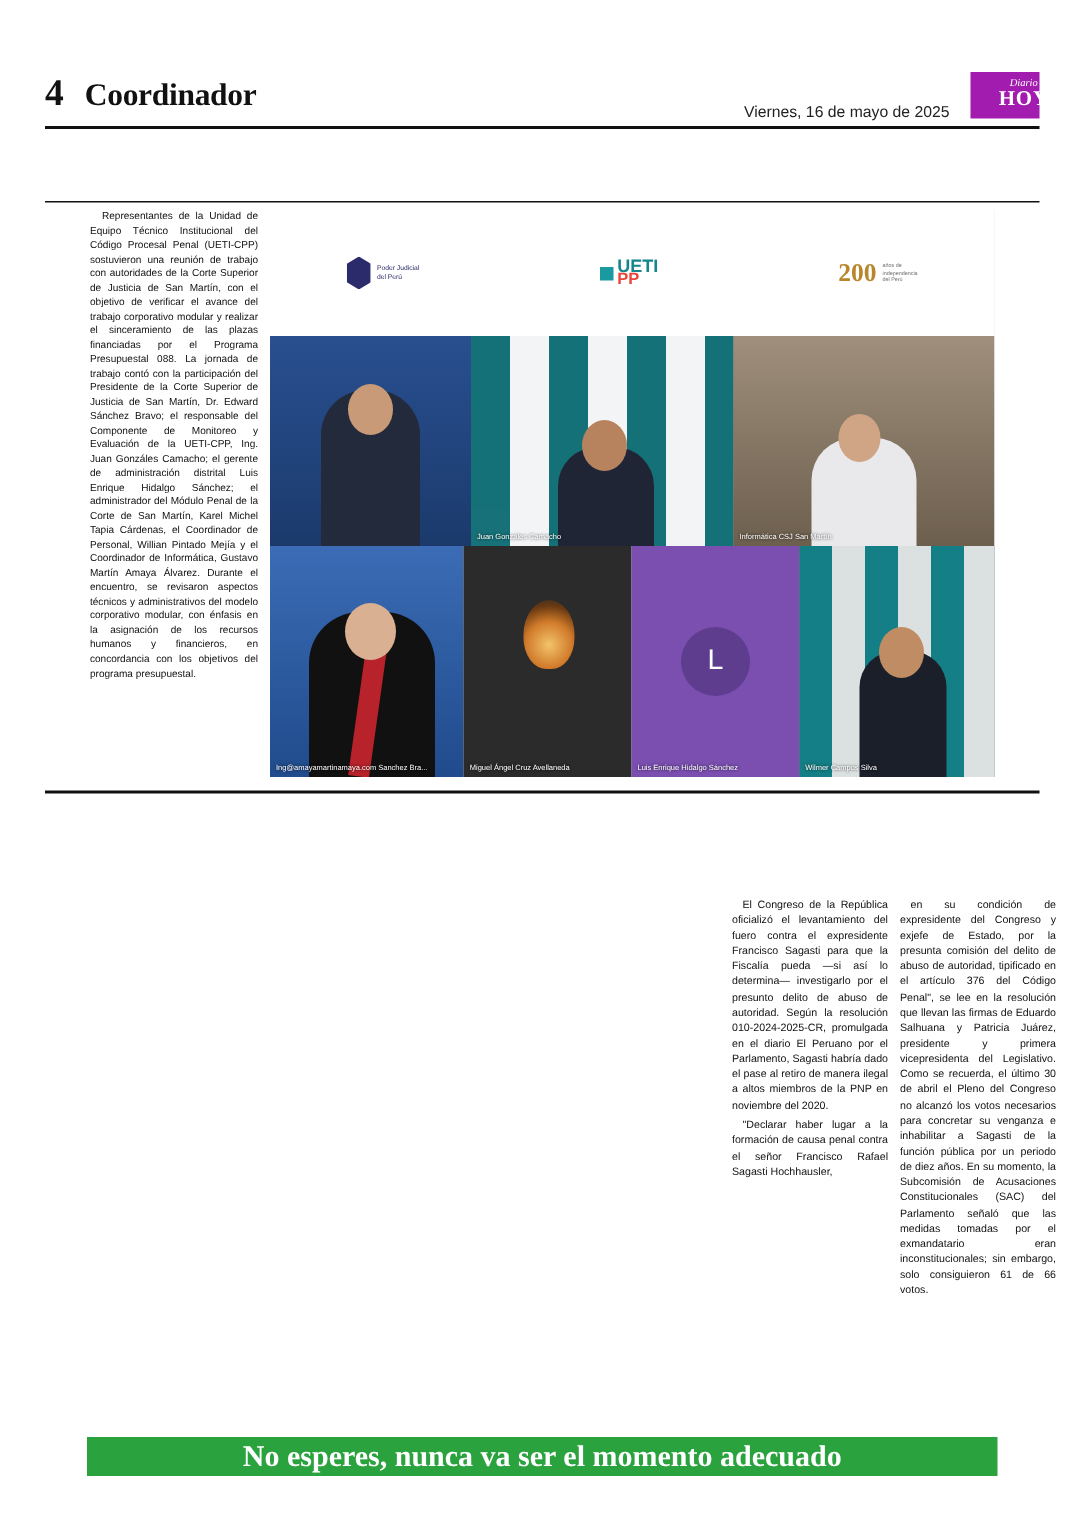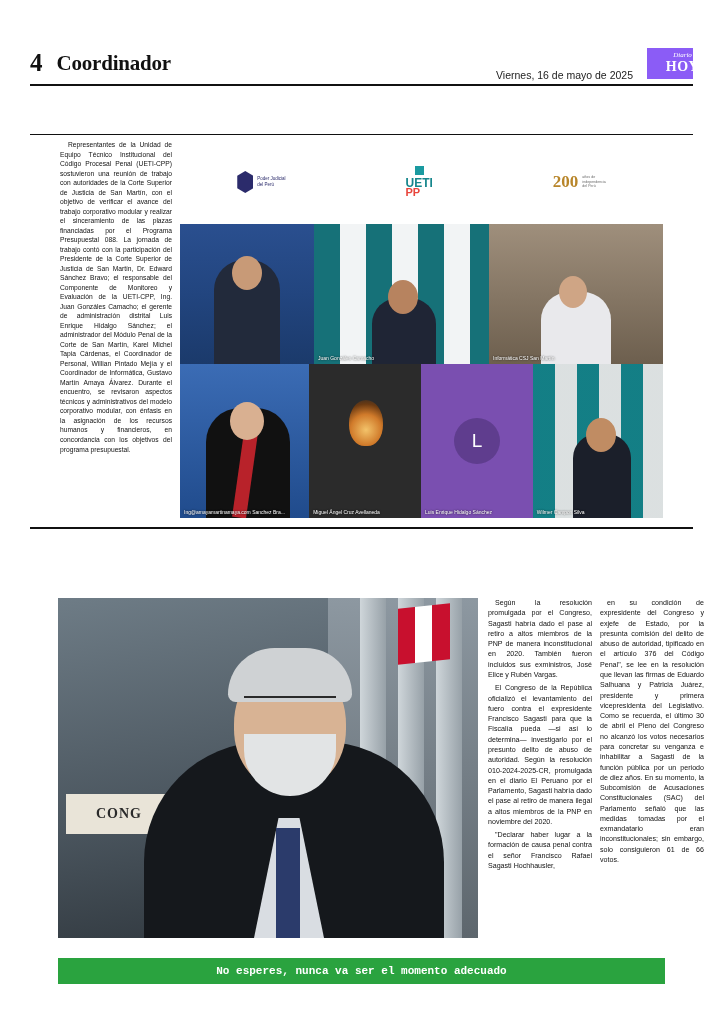--- a/index.html
+++ b/index.html
@@ -45,21 +45,21 @@
   .masthead-date {
     margin-left: auto;
     font-family: "Liberation Sans", sans-serif;
     font-size: 10.5px;
     color: #222;
     padding-right: 14px;
     margin-top: 23px;
   }
   .logo {
     width: 46px; height: 31px;
-    background: #8b5cf6;
+    background: #a21caf;
     color: #fff;
     display: flex;
     flex-direction: column;
     align-items: center;
     justify-content: center;
     line-height: 1;
     padding-left: 25px;
   }
   .logo .logo-top {
     font-family: "Liberation Serif", serif;
@@ -123,21 +123,21 @@
     display: flex; align-items: center; justify-content: center;
     gap: 120px;
   }
   .pj-logo { display: flex; align-items: center; gap: 4px; }
   .pj-mark {
     width: 16px; height: 22px;
     background: #2b2b6b;
     clip-path: polygon(50% 0, 100% 22%, 100% 78%, 50% 100%, 0 78%, 0 22%);
   }
   .pj-text { font-size: 4.5px; color: #2b2b6b; line-height: 1.25; }
-  .ueti-logo { display:flex; align-items:center; gap:3px;flex-direction:column; }
+  .ueti-logo { display:flex; align-items:center; gap:3px; }
   .ueti-sq { width: 9px; height: 9px; background:#1a9aa0; }
   .ueti-txt { font-size: 12px; font-weight: bold; color: #15868c; line-height: 0.85; }
   .ueti-txt small { display:block; font-size: 11px; color:#e8443b; }
   .bicent {
     display:flex; align-items:center; gap:4px;
   }
   .bicent .num { font-family:"Liberation Serif",serif; font-size: 17px; font-weight:bold; color:#b8862b; }
   .bicent .lines { font-size: 3.6px; color:#6b6b6b; line-height:1.3; }
 
   .v-row2 {
@@ -322,23 +322,23 @@
 
   
   .footer-banner {
     position: absolute;
     left: 58px; top: 958px;
     width: 607px; height: 26px;
     background: #2aa33f;
     display: flex; align-items: center; justify-content: center;
   }
   .footer-banner span {
-    font-family: Liberation Mono, monospace;
-    font-weight: bold;
-    font-size: 11px;
+    font-family: Liberation Serif, serif;
+    font-weight: bold;
+    font-size: 20px;
     color: #ffffff;
   }
 </style>
 </head>
 <body>
 
 <div class="page">
 
   <div class="masthead">
     <div class="page-number">4</div>
@@ -421,38 +421,22 @@
         <div class="person"></div>
         <div class="head"></div>
         <div class="caption">Wilmer Campos Silva</div>
       </div>
     </div>
   </div>
 
   <div class="rule rule-mid"></div>
 
 
-  <div class="photo2">
-    <div class="bldg"></div>
-    <div class="column c3"></div>
-    <div class="column c2"></div>
-    <div class="column c1"></div>
-    <div class="flag"></div>
-    <div class="banner">CONG</div>
-    <div class="suit"></div>
-    <div class="shirt"></div>
-    <div class="tie"></div>
-    <div class="head"></div>
-    <div class="beard"></div>
-    <div class="hair"></div>
-    <div class="glasses"></div>
-  </div>
 
   <div class="art2-col art2-c1">
-    <p>Según la resolución promulgada por el Congreso, Sagasti habría dado el pase al retiro a altos miembros de la PNP de manera inconstitucional en 2020. También fueron incluidos sus exministros, José Elice y Rubén Vargas.</p>
     <p>El Congreso de la República oficializó el levantamiento del fuero contra el expresidente Francisco Sagasti para que la Fiscalía pueda —si así lo determina— investigarlo por el presunto delito de abuso de autoridad. Según la resolución 010-2024-2025-CR, promulgada en el diario El Peruano por el Parlamento, Sagasti habría dado el pase al retiro de manera ilegal a altos miembros de la PNP en noviembre del 2020.</p>
     <p>"Declarar haber lugar a la formación de causa penal contra el señor Francisco Rafael Sagasti Hochhausler,</p>
   </div>
   <div class="art2-col art2-c2">
     <p>en su condición de expresidente del Congreso y exjefe de Estado, por la presunta comisión del delito de abuso de autoridad, tipificado en el artículo 376 del Código Penal", se lee en la resolución que llevan las firmas de Eduardo Salhuana y Patricia Juárez, presidente y primera vicepresidenta del Legislativo. Como se recuerda, el último 30 de abril el Pleno del Congreso no alcanzó los votos necesarios para concretar su venganza e inhabilitar a Sagasti de la función pública por un periodo de diez años. En su momento, la Subcomisión de Acusaciones Constitucionales (SAC) del Parlamento señaló que las medidas tomadas por el exmandatario eran inconstitucionales; sin embargo, solo consiguieron 61 de 66 votos.</p>
   </div>
 
   <div class="footer-banner">
     <span>No esperes, nunca va ser el momento adecuado</span>
   </div>

